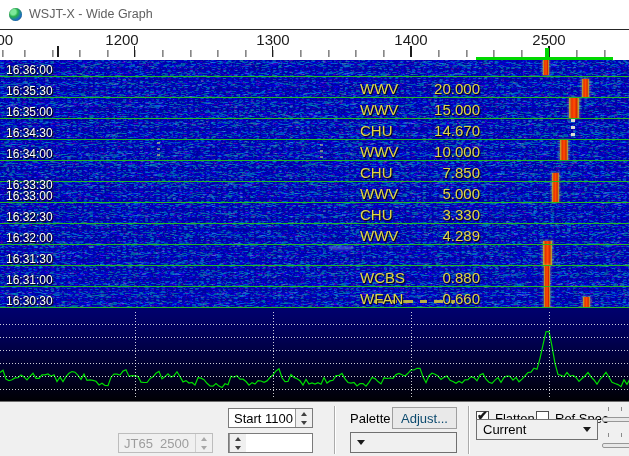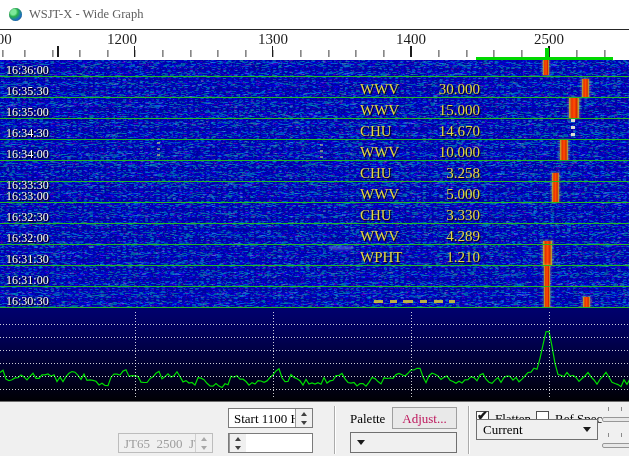--- a/index.html
+++ b/index.html
@@ -1,17 +1,17 @@
 <!DOCTYPE html>
 <html><head>
 <meta charset="utf-8">
 <style>
   html,body{margin:0;padding:0;background:#d0d0d0;}
   .window{position:relative;width:629px;height:456px;background:#f0f0f0;overflow:hidden;
-          font-family:Liberation Serif, serif;}
+          font-family:Liberation Sans, sans-serif;}
   
   .titlebar{position:absolute;top:0;left:0;width:100%;height:29px;background:#ffffff;}
   .app-icon{position:absolute;left:9px;top:8px;width:13px;height:13px;border-radius:50%;
             background:radial-gradient(circle at 32% 30%, #7de89a 0 22%, #27b24b 38%, #1d66cf 70%, #0c3a8a 100%);
             box-shadow:inset 0 0 1px #063;}
   .title-text{position:absolute;left:29px;top:7px;font-size:12.5px;color:#5f5f5f;}
   
   .scale{position:absolute;top:29px;left:0;width:100%;height:31px;background:#ffffff;
          border-top:1px solid #262626;box-sizing:border-box;overflow:hidden;}
   .flabel{position:absolute;top:1px;transform:translateX(-50%);font-size:15px;color:#1c1c1c;}
@@ -57,21 +57,21 @@
   .spin .btns{width:16px;border-left:1px solid #9a9a9a;background:#f0f0f0;display:flex;flex-direction:column;}
   .spin .btns .half{flex:1;display:flex;align-items:center;justify-content:center;}
   .tri-up{width:0;height:0;border-left:3.5px solid transparent;border-right:3.5px solid transparent;border-bottom:4px solid #404040;}
   .tri-down{width:0;height:0;border-left:3.5px solid transparent;border-right:3.5px solid transparent;border-top:4px solid #404040;}
   .spin.disabled{background:#f0f0f0;border-color:#bdbdbd;}
   .spin.disabled .txt{color:#9d9d9d;}
   .spin.disabled .btns{border-color:#cfcfcf;}
   .spin.disabled .tri-up{border-bottom-color:#a8a8a8;}
   .spin.disabled .tri-down{border-top-color:#a8a8a8;}
   .lbl{position:absolute;font-size:13px;color:#000;}
-  .btn{position:absolute;border:1px solid #9f9f9f;background:#e9e9e9;font-size:13px;color:#be185d;
+  .btn{position:absolute;border:1px solid #9f9f9f;background:#e9e9e9;font-size:13px;color:#0c4a6e;
        text-align:center;box-sizing:border-box;padding-top:3px;}
   .combo{position:absolute;border:1px solid #707070;background:#f0f0f0;display:flex;align-items:center;box-sizing:border-box;}
   .combo .ctxt{flex:1;font-size:13px;color:#000;padding-left:6px;}
   .combo .carr{width:20px;display:flex;align-items:center;justify-content:center;}
   .carr-tri{width:0;height:0;border-left:4px solid transparent;border-right:4px solid transparent;border-top:5px solid #1a1a1a;}
   .sep{position:absolute;top:4px;height:48px;width:1px;background:#ababab;box-shadow:1px 0 0 #ffffff;}
   .cb{position:absolute;width:13px;height:13px;border:1px solid #4d4d4d;background:#fff;box-sizing:border-box;}
   .cb .chk{position:absolute;top:-4px;left:0;font-size:13px;font-weight:bold;color:#1a1a1a;}
   .groove{position:absolute;height:5px;background:#e8e8e8;border:1px solid #979797;border-radius:2px;box-sizing:border-box;}
   .stick{position:absolute;width:1px;height:4px;background:#8a8a8a;}
@@ -129,53 +129,57 @@
     <div class="time" style="top:119px">16:33:30</div>
     <div class="time" style="top:130px">16:33:00</div>
     <div class="time" style="top:151px">16:32:30</div>
     <div class="time" style="top:172px">16:32:00</div>
     <div class="time" style="top:193px">16:31:30</div>
     <div class="time" style="top:214px">16:31:00</div>
     <div class="time" style="top:235px">16:30:30</div>
 
     <div class="station" style="top:22px">
         <span>WWV</span>
-        <span>30.000</span>
+        <span>20.000</span>
       </div>
     <div class="station" style="top:43px">
         <span>WWV</span>
         <span>15.000</span>
       </div>
     <div class="station" style="top:64px">
         <span>CHU</span>
         <span>14.670</span>
       </div>
     <div class="station" style="top:85px">
         <span>WWV</span>
         <span>10.000</span>
       </div>
     <div class="station" style="top:106px">
         <span>CHU</span>
-        <span>3.258</span>
+        <span>7.850</span>
       </div>
     <div class="station" style="top:127px">
         <span>WWV</span>
         <span>5.000</span>
       </div>
     <div class="station" style="top:148px">
         <span>CHU</span>
         <span>3.330</span>
       </div>
     <div class="station" style="top:169px">
         <span>WWV</span>
         <span>4.289</span>
       </div>
-    <div class="station" style="top:190px">
-        <span>WPHT</span>
-        <span>1.210</span>
+    <div class="station" style="top:211px">
+        <span>WCBS</span>
+        <span>0.880</span>
+      </div>
+    <div class="station" style="top:232px">
+        <span>WFAN</span>
+        <span>0.660</span>
       </div>
 
     <div class="sig" style="left:543px;top:0;width:6px;height:15px"></div>
     <div class="sig" style="left:582px;top:19px;width:7px;height:18px"></div>
     <div class="sig" style="left:569px;top:38px;width:10px;height:20px"></div>
     <div class="sig-dash" style="left:571px;top:59px;height:20px"></div>
     <div class="sig" style="left:560px;top:80px;width:8px;height:20px"></div>
     <div class="sig" style="left:552px;top:113px;width:7px;height:29px"></div>
     <div class="sig" style="left:543px;top:181px;width:9px;height:24px"></div>
     <div class="sig" style="left:544px;top:205px;width:6px;height:43px"></div>

